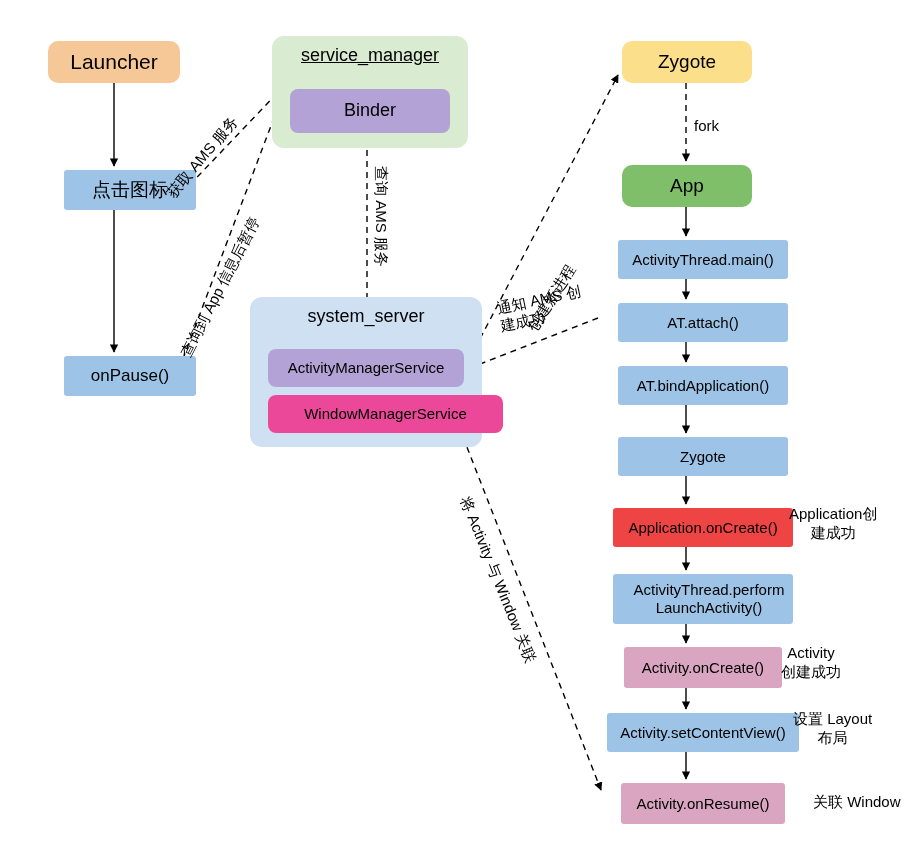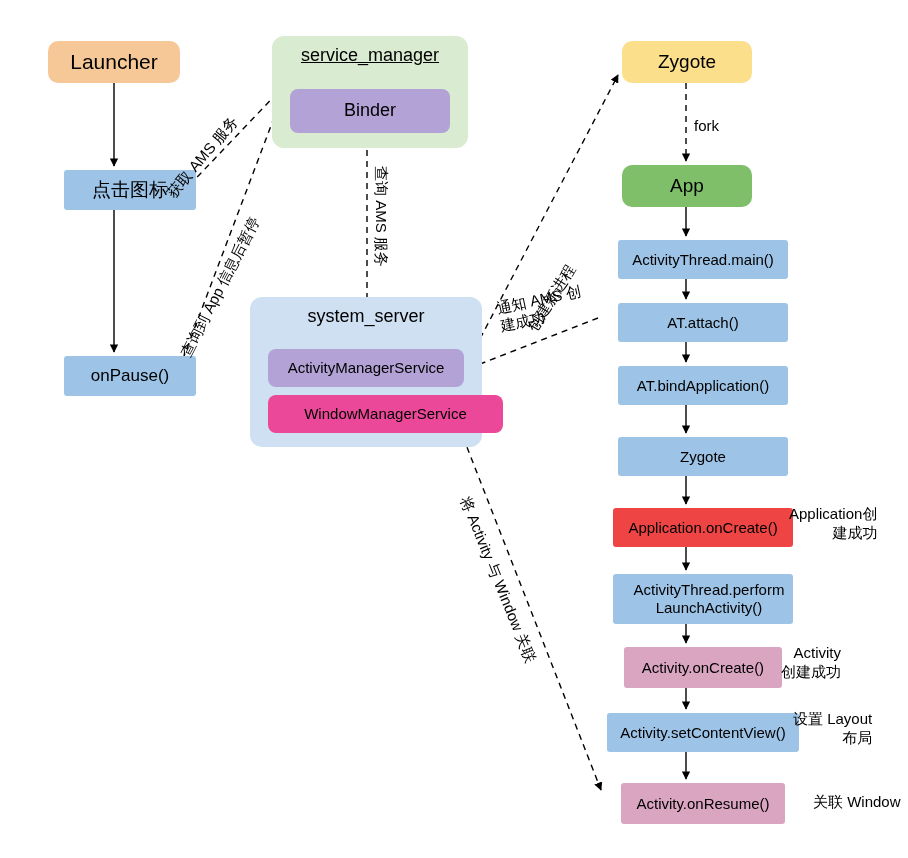--- a/index.html
+++ b/index.html
@@ -62,21 +62,21 @@
     color: #000000;
     white-space: pre-line;
     transform-origin: 0 0;
     line-height: 1.2;
   }
   .side-note {
     position: absolute;
     color: #000000;
     white-space: pre-line;
     line-height: 1.25;
-    text-align: right;
+    text-align: center;
   }
 </style>
 </head>
 <body>
 
 <div id="canvas">
 
   <svg class="edges" viewBox="0 0 908 858" xmlns="http://www.w3.org/2000/svg">
     <defs>
       <marker id="arrow" viewBox="0 0 10 10" refX="9" refY="5" markerWidth="6" markerHeight="6" orient="auto-start-reverse">

